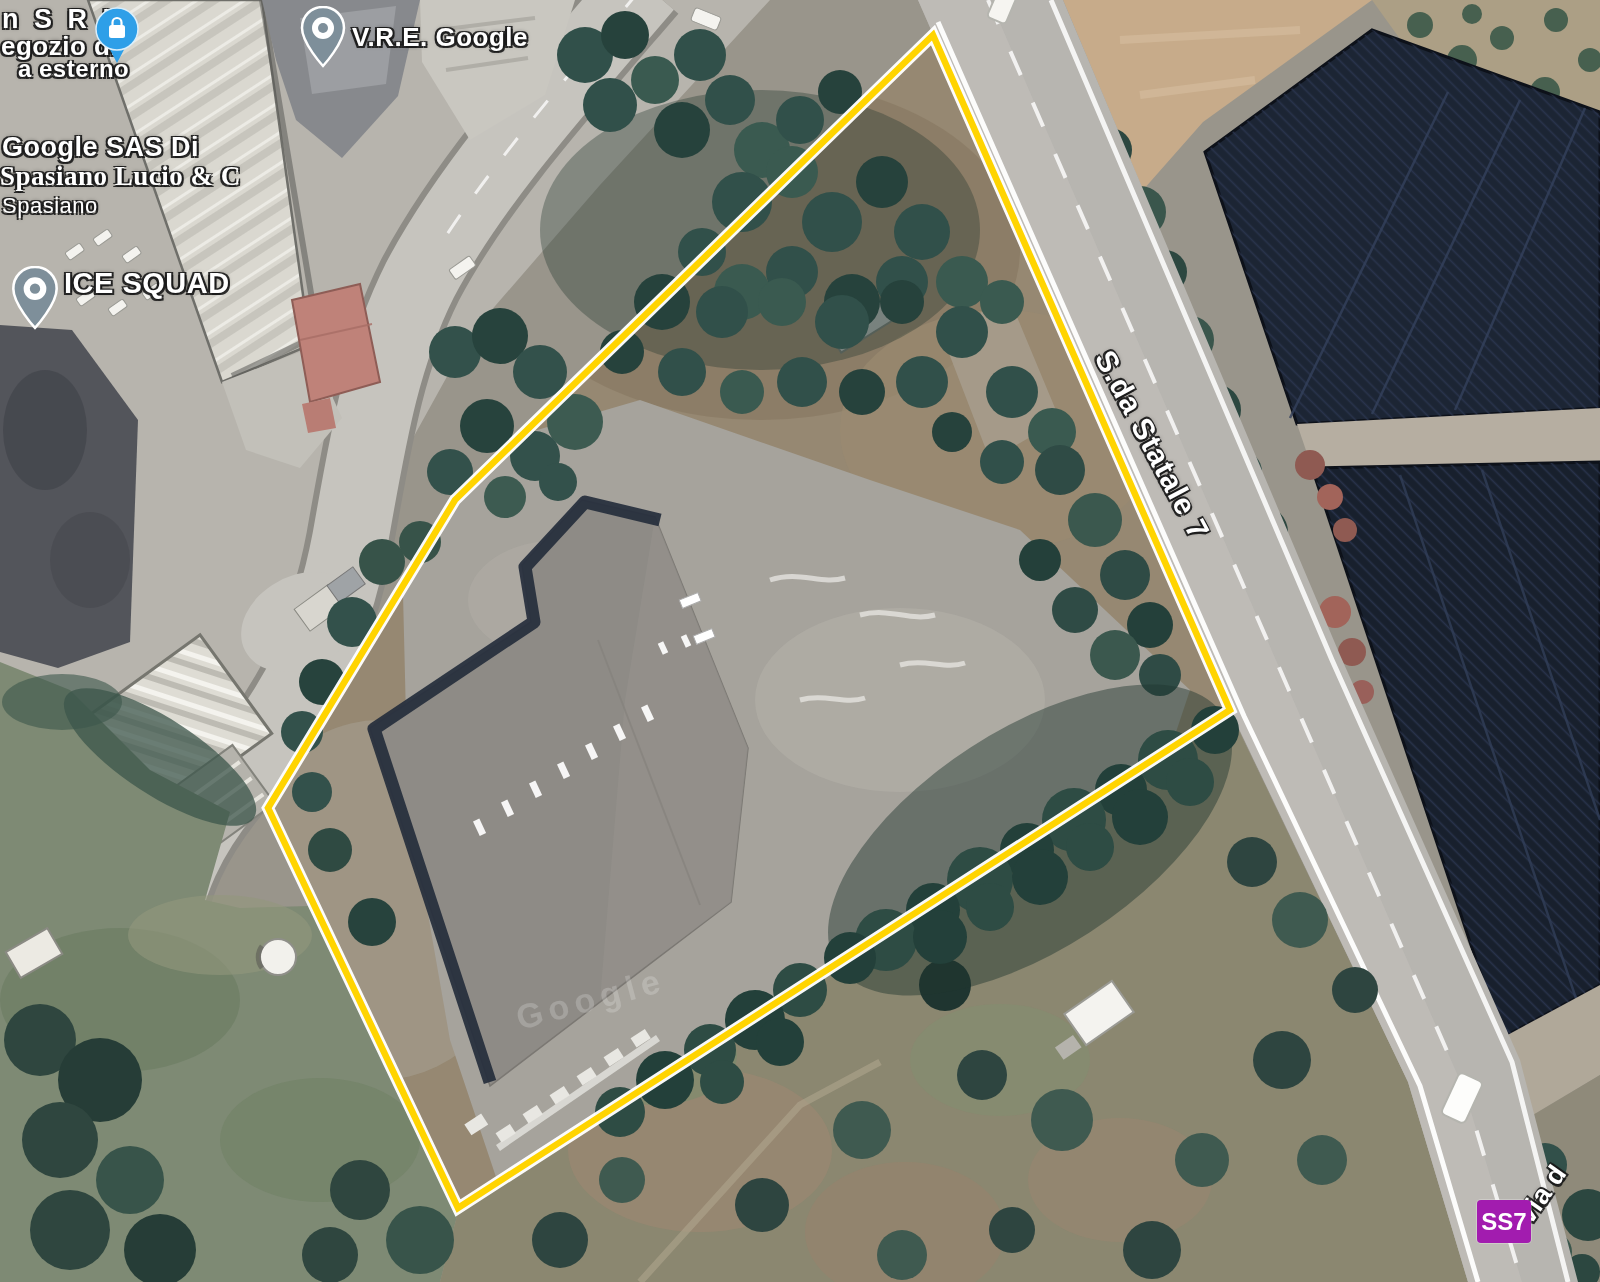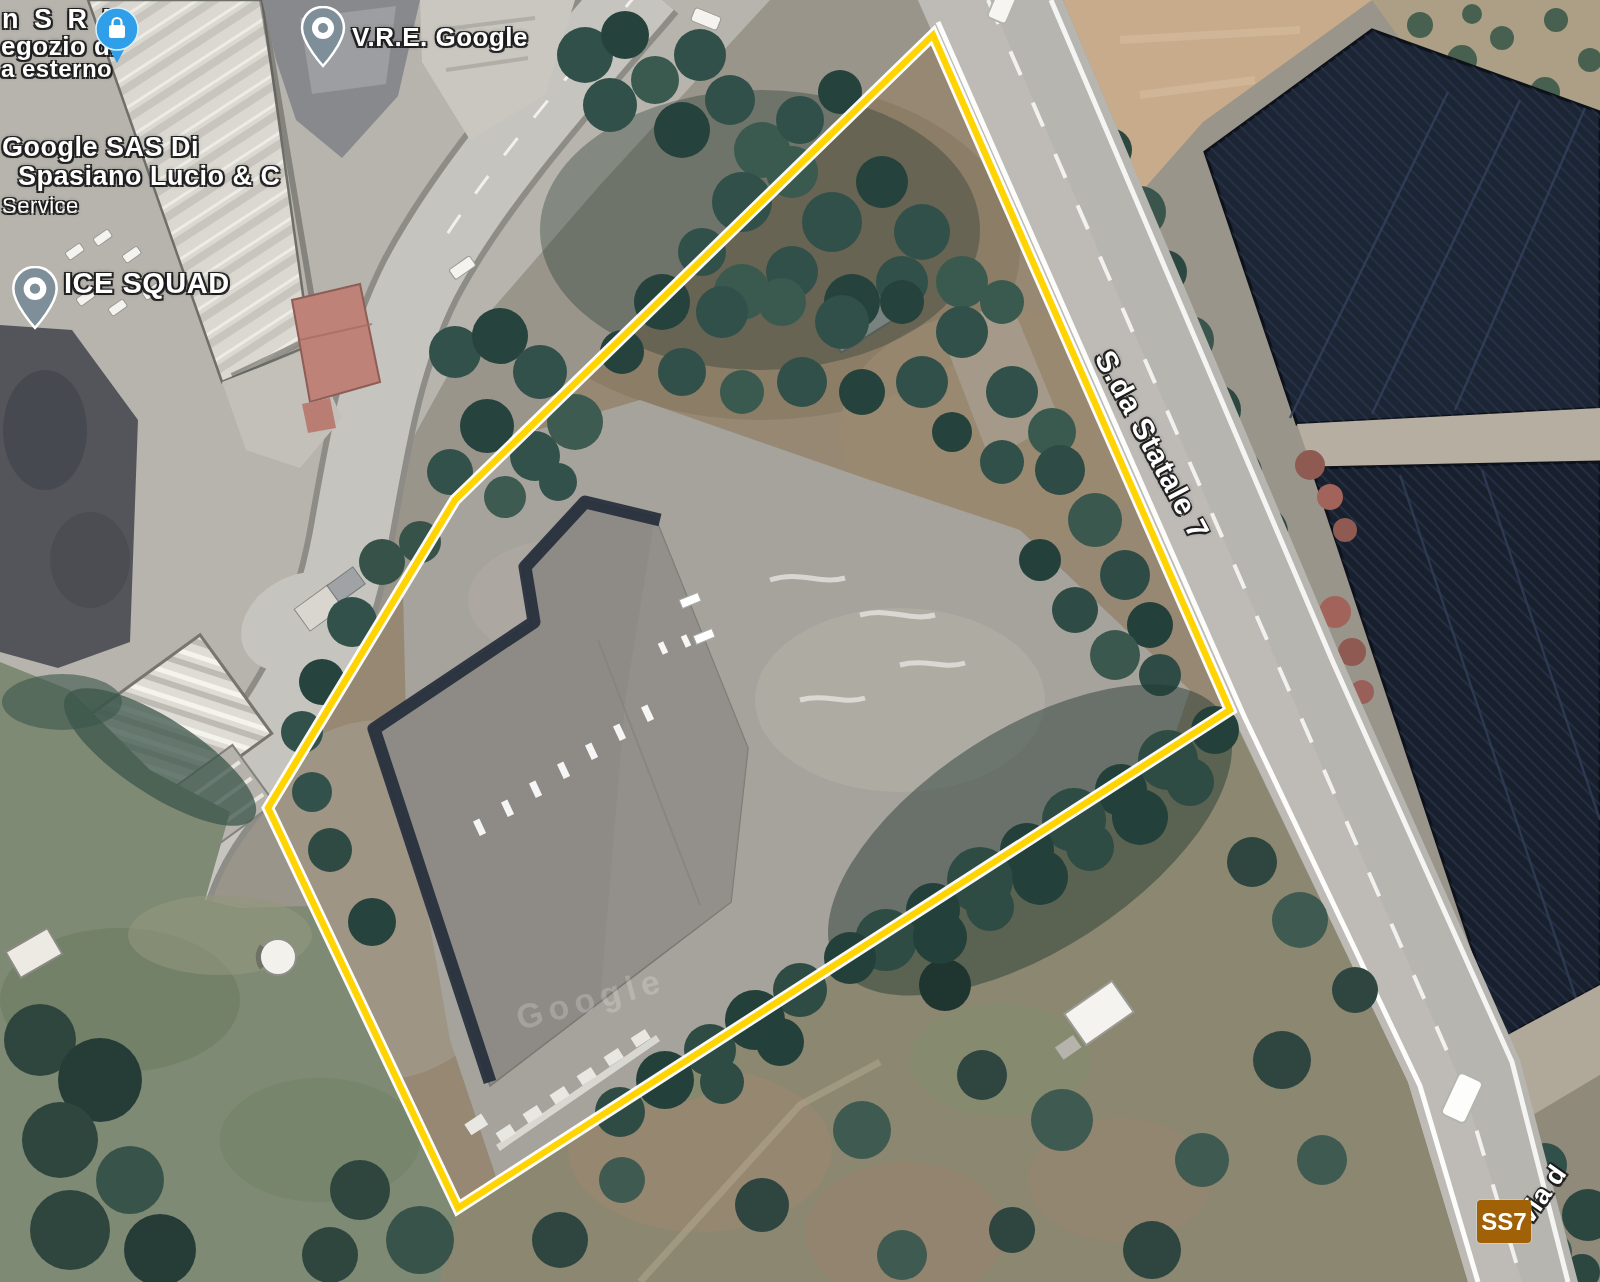--- a/index.html
+++ b/index.html
@@ -13,21 +13,21 @@
        letter-spacing:.5px;}
   .l27{font-size:27px;}
   .l26{font-size:26px;font-weight:700;}
   .l24{font-size:24px;font-weight:700;}
   .l22{font-size:22px;font-weight:400;}
   .l29{font-size:29px;}
   .road-lbl{font-size:30px;letter-spacing:1px;transform:rotate(62deg);transform-origin:center;}
   .via-lbl{font-size:27px;transform:rotate(-55deg);transform-origin:center;}
   .pin{position:absolute;}
   .shield{position:absolute;left:1477px;top:1200px;width:54px;height:43px;border-radius:4px;
-          background:#a16207;color:#fff;display:flex;align-items:center;justify-content:center;
+          background:#a21caf;color:#fff;display:flex;align-items:center;justify-content:center;
           font-size:24px;font-weight:700;box-shadow:0 0 0 1px rgba(255,255,255,.25);}
   .srl{letter-spacing:4px;}
 </style>
 </head>
 <body>
 
 <div id="stage">
 
 <svg width="1600" height="1282" viewBox="0 0 1600 1282">
   <defs>
@@ -405,42 +405,42 @@
   <text x="520" y="1030" font-size="34" font-weight="700" letter-spacing="6" fill="rgba(255,255,255,0.2)" transform="rotate(-15 520 1030)">Google</text>
 
   <g>
     <polygon points="933,35 1230,710 458,1208 268,808 455,500" fill="none" stroke="#ffffff" stroke-width="12" stroke-linejoin="miter" opacity=".97"></polygon>
     <polygon points="933,35 1230,710 458,1208 268,808 455,500" fill="none" stroke="#ffd400" stroke-width="6.5" stroke-linejoin="miter"></polygon>
   </g>
 </svg>
 
 <div class="lbl l27 srl" style="left:2px;top:4px;">n S R L</div>
 <div class="lbl l26" style="left:1px;top:31px;">egozio di</div>
-<div class="lbl l24" style="left:1px;top:55px;">a esterno</div>
+<div class="lbl l24" style="left:18px;top:55px;">a esterno</div>
 <div class="pin" style="left:94px;top:6px;">
   <svg width="46" height="58" viewBox="0 0 46 58">
     <path d="M23 57 L13 38 A22 22 0 0 0 33 38 Z" fill="#2e9fe8"></path>
     <circle cx="23" cy="23" r="21" fill="#2e9fe8" stroke="#d9eefb" stroke-width="1.5"></circle>
     <rect x="15" y="19" width="16" height="13" rx="2.5" fill="#fff"></rect>
     <path d="M18.5 19 v-2.5 a4.5 4.5 0 0 1 9 0 V19" stroke="#fff" stroke-width="2.2" fill="none"></path>
   </svg>
 </div>
 
 <div class="pin" style="left:300px;top:6px;">
   <svg width="46" height="62" viewBox="0 0 46 62">
     <path d="M23 1C11 1 2 10 2 22c0 15 21 38 21 38s21-23 21-38C44 10 35 1 23 1z" fill="#7e8f9a" stroke="#ffffff" stroke-width="2.5"></path>
     <circle cx="23" cy="22" r="11" fill="#ffffff"></circle>
     <circle cx="23" cy="22" r="5" fill="#7e8f9a"></circle>
   </svg>
 </div>
 <div class="lbl l26" style="left:352px;top:22px;">V.R.E. Google</div>
 
 <div class="lbl l27" style="left:2px;top:132px;">Google SAS Di</div>
-<div class="lbl l27" style="left:18px;top:161px;">Spasiano Lucio &amp; C</div>
-<div class="lbl l22" style="left:2px;top:193px;">Service</div>
+<div class="lbl l27" style="left:0;top:161px;font-family:Liberation Serif, serif;">Spasiano Lucio &amp; C</div>
+<div class="lbl l22" style="left:2px;top:193px;">Spasiano</div>
 
 <div class="pin" style="left:11px;top:266px;">
   <svg width="48" height="64" viewBox="0 0 46 62">
     <path d="M23 1C11 1 2 10 2 22c0 15 21 38 21 38s21-23 21-38C44 10 35 1 23 1z" fill="#7e8f9a" stroke="#ffffff" stroke-width="2.5"></path>
     <circle cx="23" cy="22" r="11" fill="#ffffff"></circle>
     <circle cx="23" cy="22" r="5" fill="#7e8f9a"></circle>
   </svg>
 </div>
 <div class="lbl l29" style="left:64px;top:267px;">ICE SQUAD</div>
 

